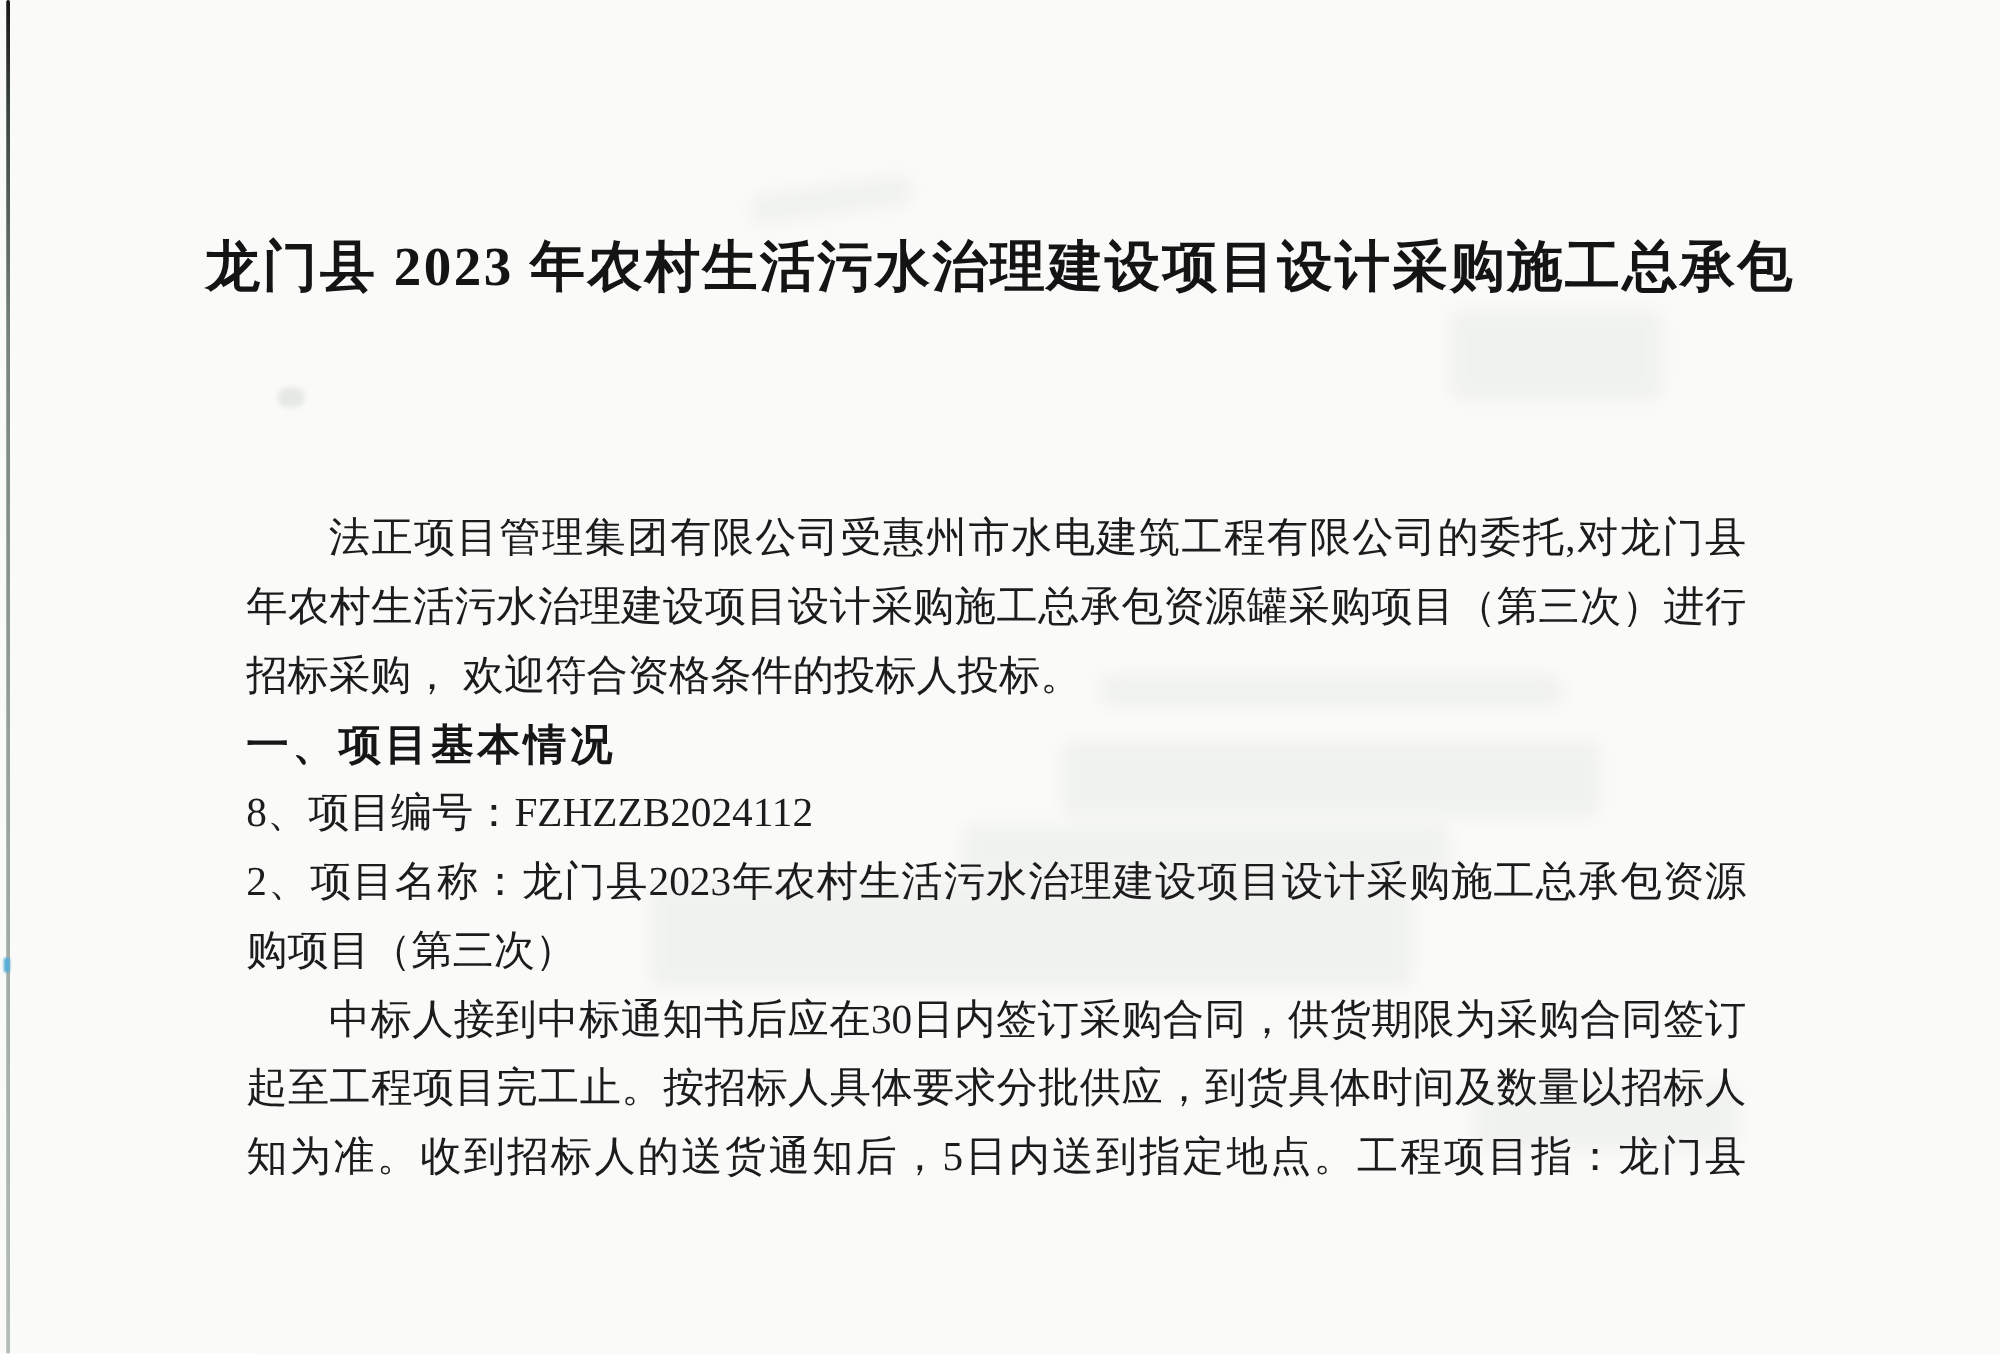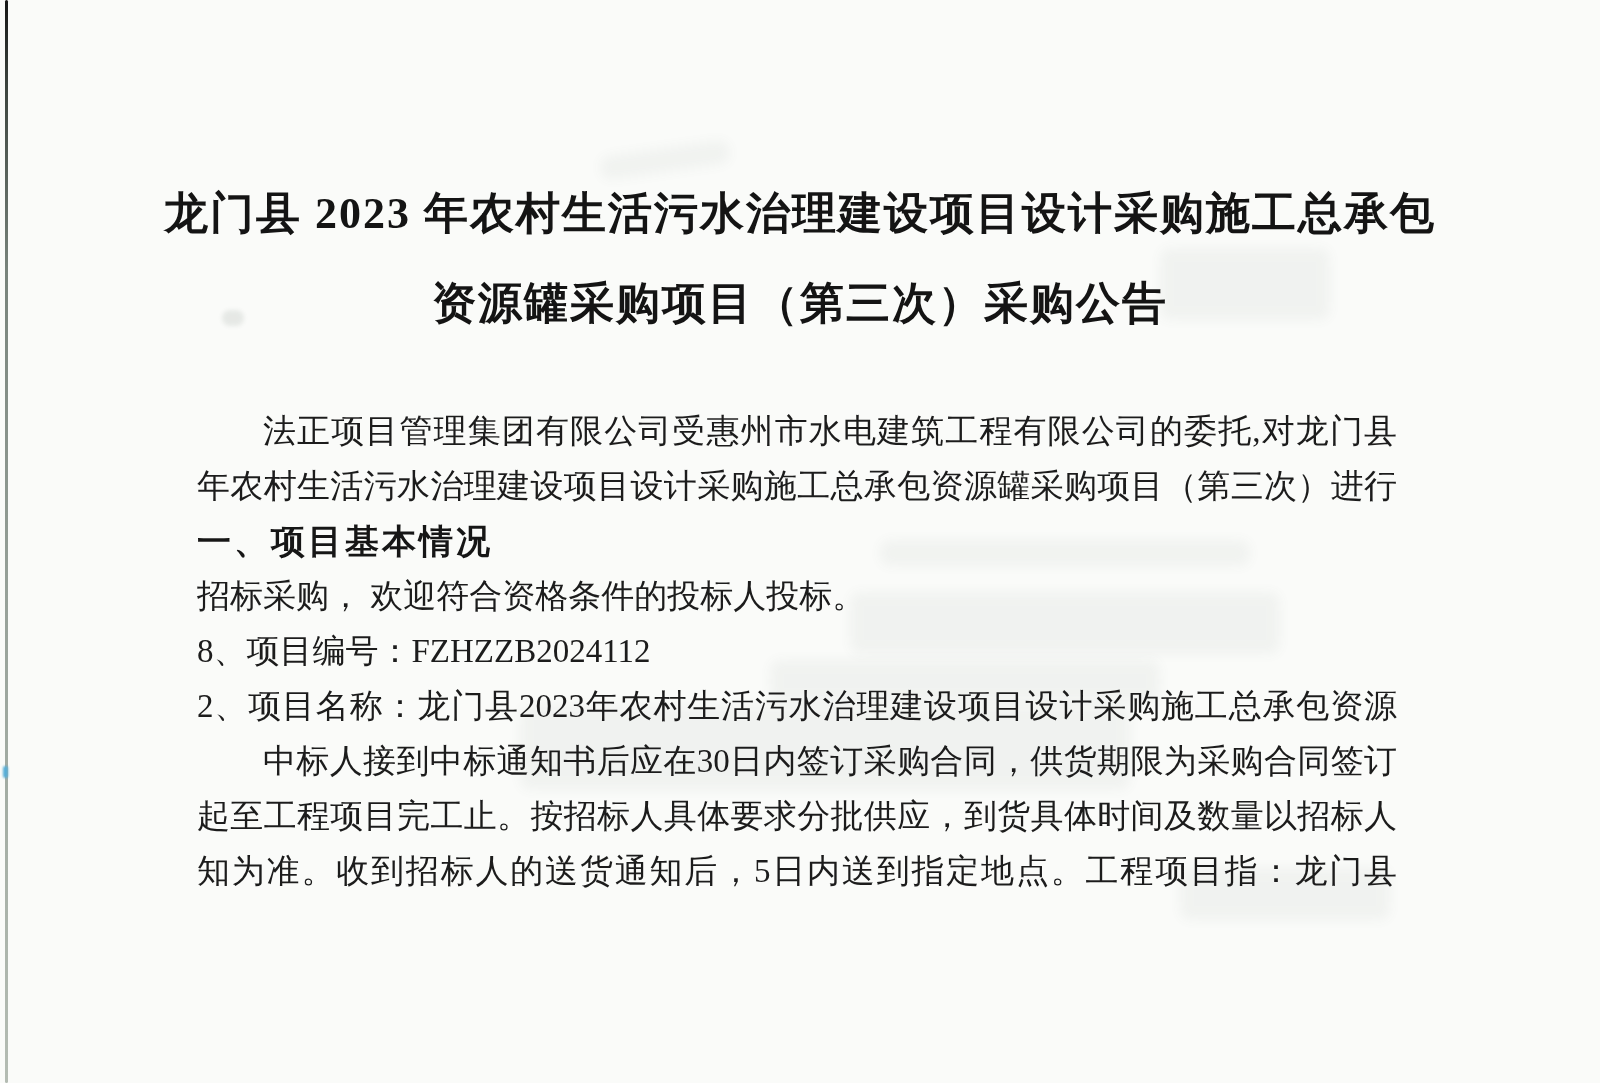--- a/index.html
+++ b/index.html
@@ -71,33 +71,33 @@
   <div class="smudge sm1"></div>
   <div class="smudge sm2"></div>
   <div class="smudge sm3"></div>
   <div class="smudge sm4"></div>
   <div class="smudge sm5"></div>
   <div class="smudge sm6"></div>
   <div class="smudge sm7"></div>
   <div class="smudge sm8"></div>
 
   <h1 class="doc-title title-1">龙门县 2023 年农村生活污水治理建设项目设计采购施工总承包</h1>
-  <h1 class="doc-title title-2">资源罐采购项目（第三次）采购公告</h1>
 
   <div class="body-col">
 
     <div class="tline fill indent">法正项目管理集团有限公司受惠州市水电建筑工程有限公司的委托,对龙门县 2023</div>
     <div class="tline fill">年农村生活污水治理建设项目设计采购施工总承包资源罐采购项目（第三次）进行公开</div>
+    <div class="tline">招标采购， 欢迎符合资格条件的投标人投标。</div>
+
     <div class="tline sec-heading">一、项目基本情况</div>
-
-    <div class="tline">招标采购， 欢迎符合资格条件的投标人投标。</div>
 
     <div class="tline"><span>8、项目编号：</span><span>FZHZZB2024112</span></div>
 
     <div class="tline fill">2、项目名称：龙门县2023年农村生活污水治理建设项目设计采购施工总承包资源罐采</div>
+    <div class="tline">购项目（第三次）</div>
 
 
     <div class="tline fill indent">中标人接到中标通知书后应在30日内签订采购合同，供货期限为采购合同签订之日</div>
     <div class="tline fill">起至工程项目完工止。按招标人具体要求分批供应，到货具体时间及数量以招标人的通</div>
     <div class="tline fill">知为准。收到招标人的送货通知后，5日内送到指定地点。工程项目指：龙门县2023年</div>
   </div>
 
 </div>
 
 </body></html>

